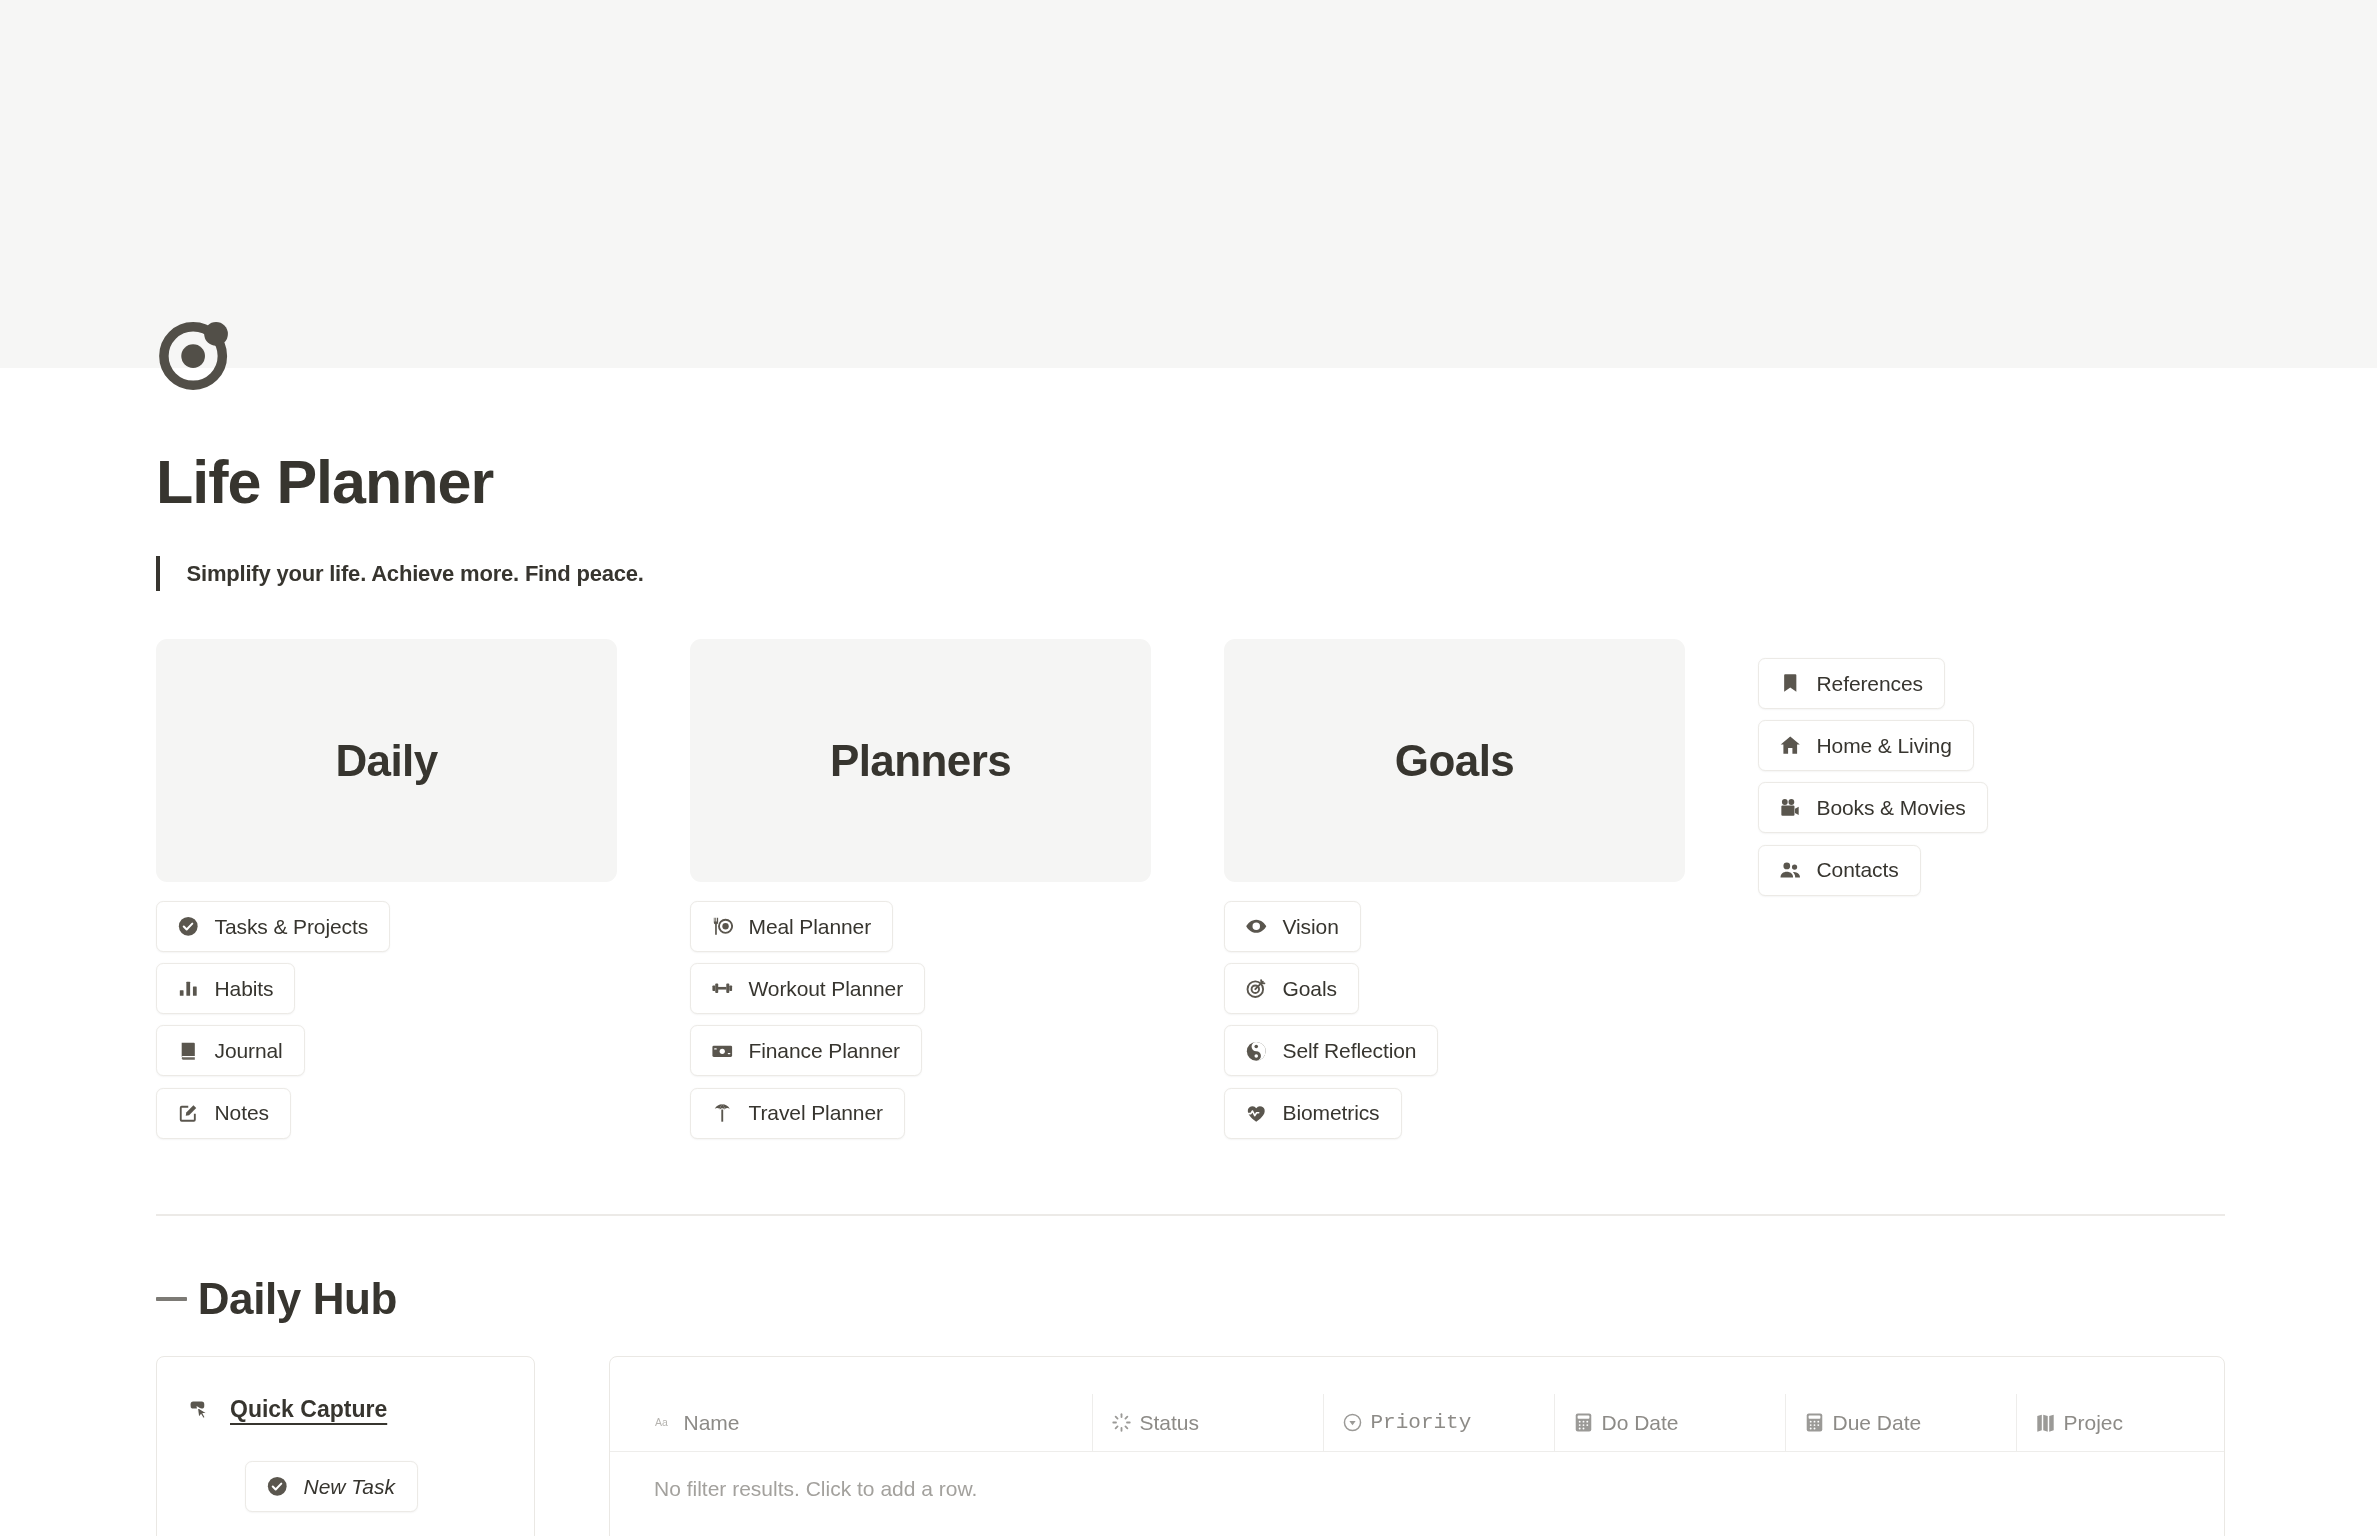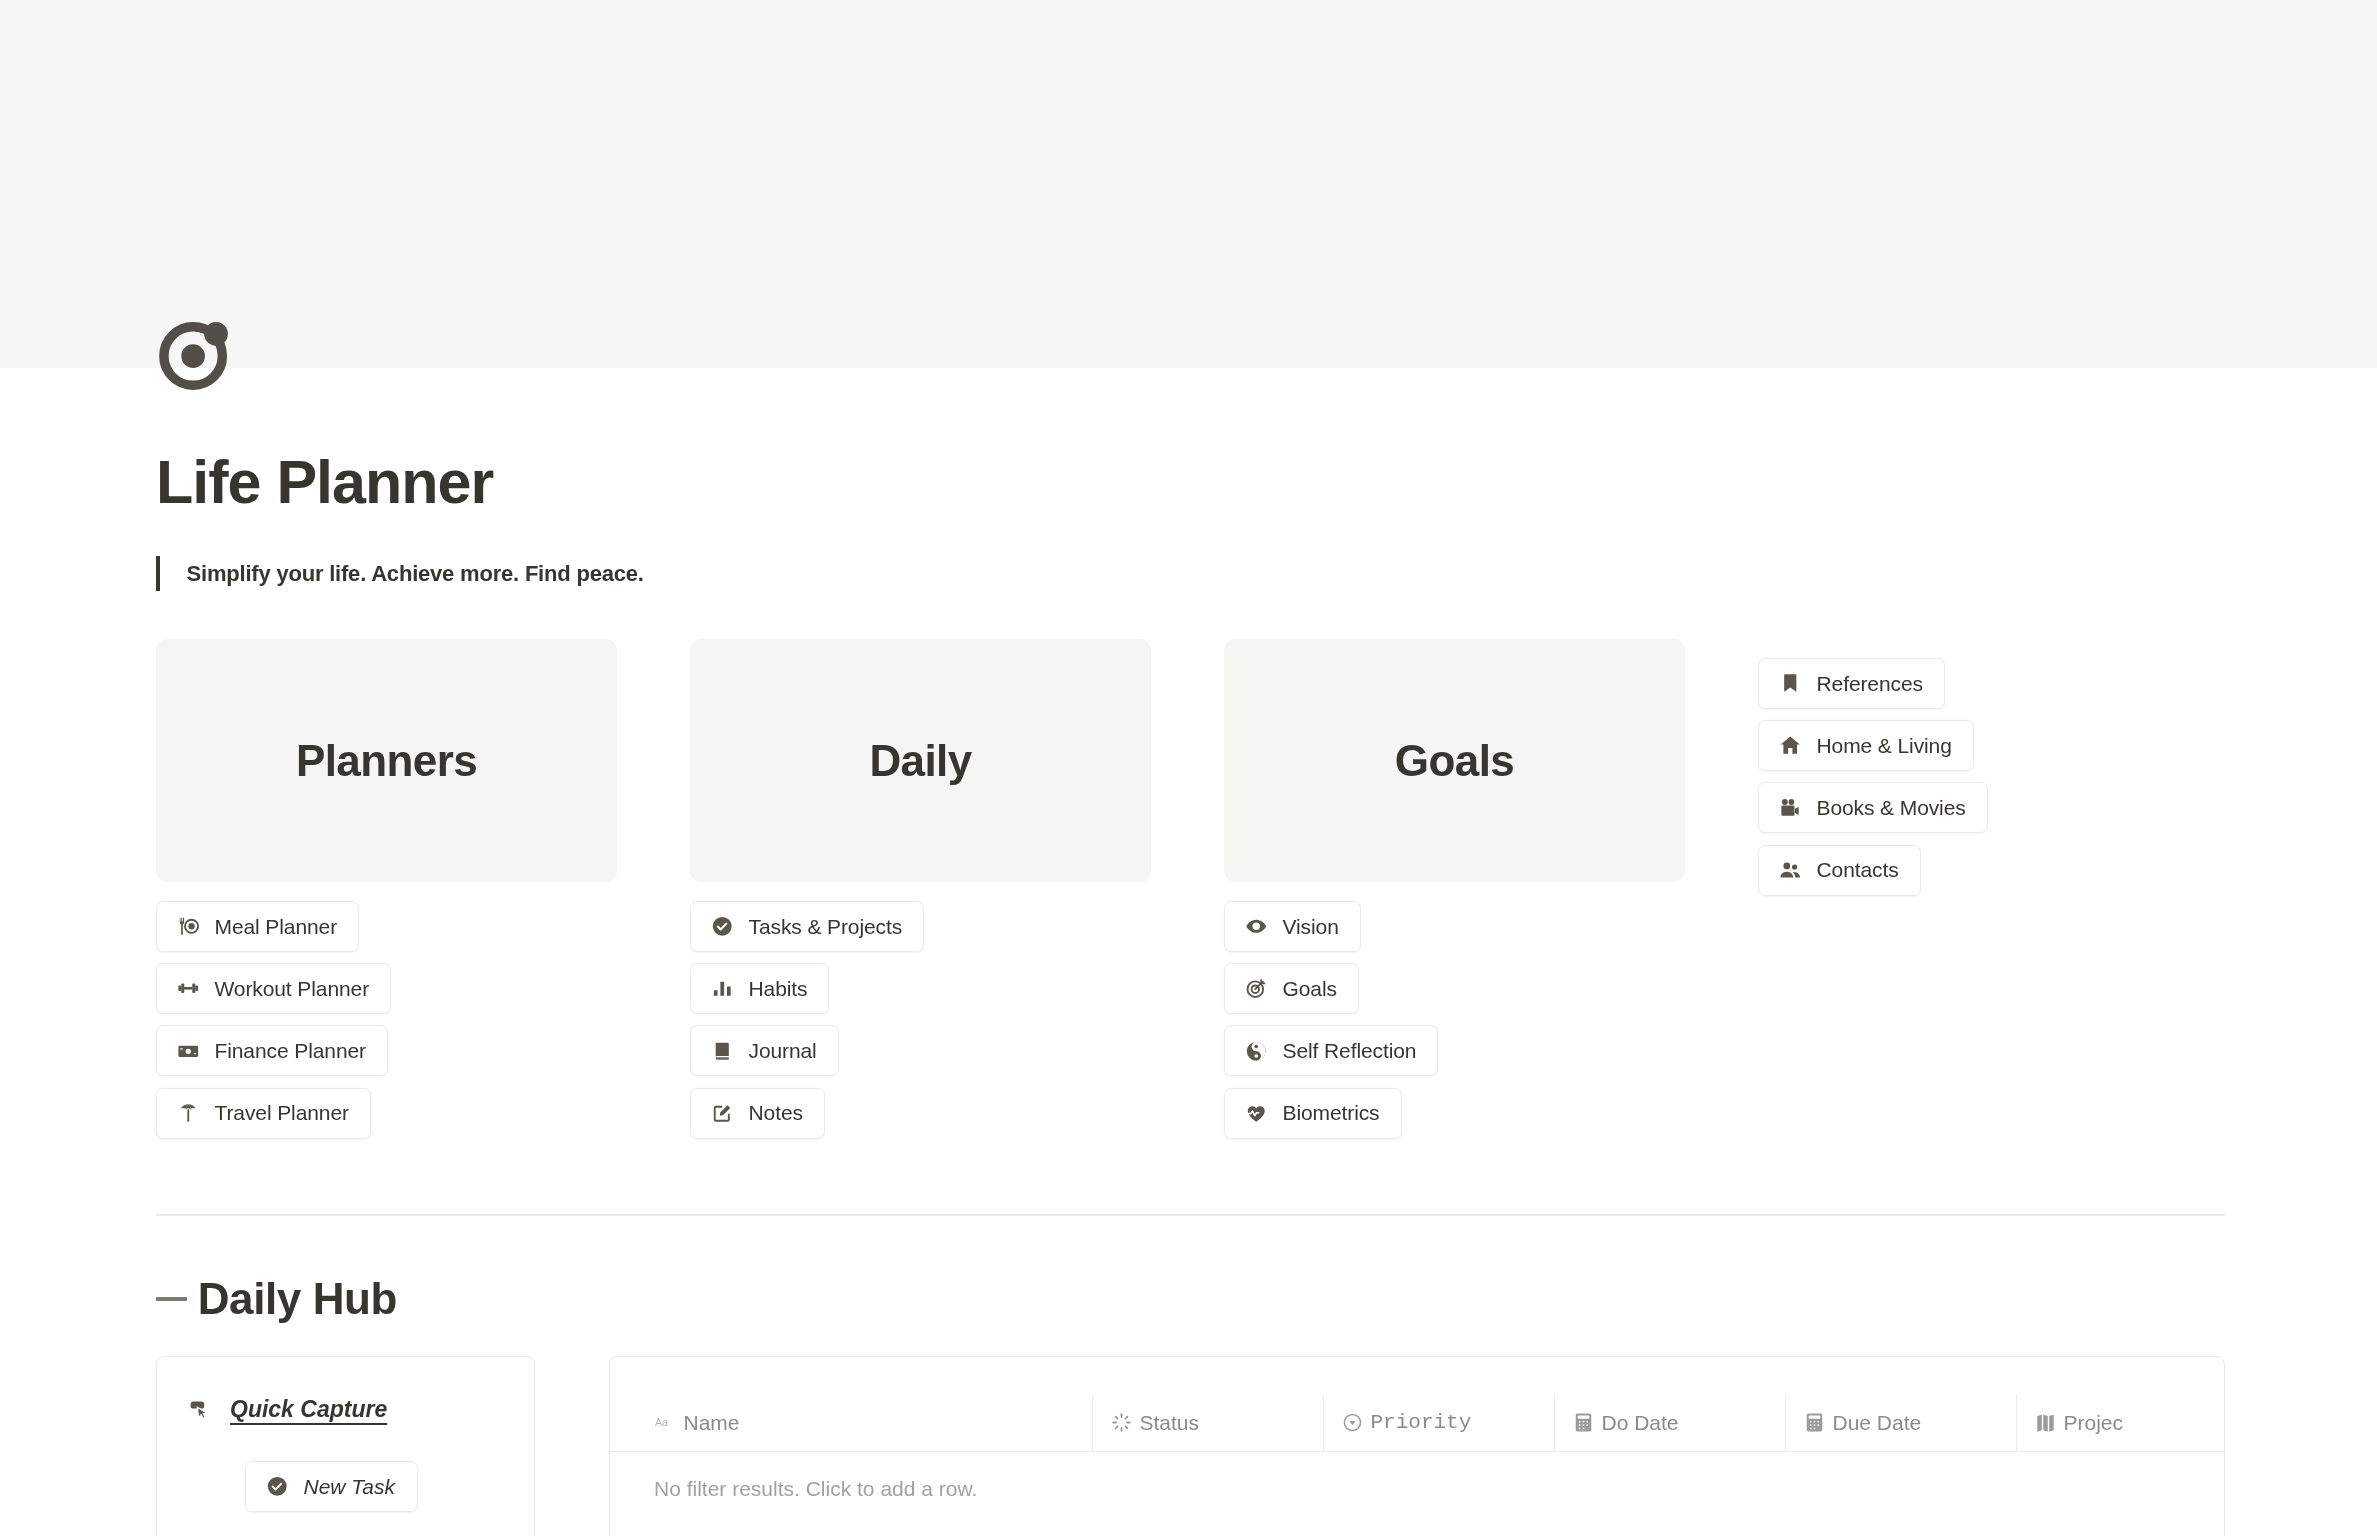--- a/index.html
+++ b/index.html
@@ -193,21 +193,20 @@
     color: #5a564e;
     flex: none;
   }
   .qc-title {
     font-size: 23px;
     font-weight: 700;
     color: #37352f;
     text-decoration: underline;
     text-underline-offset: 5.6px;
     text-decoration-thickness: 1.6px;
-    font-style: italic;
   }
   .qc-actions {
     margin-top: 38px;
     padding-left: 88px;
     font-style: italic;
   }
   .qc-btn {
     display: inline-flex;
     align-items: center;
     gap: 14.5px;
@@ -298,20 +297,70 @@
 
 <div class="tagline">
   <div class="tagline-bar"></div>
   <div class="tagline-text">Simplify your life. Achieve more. Find peace.</div>
 </div>
 
 <div class="columns">
 
   <div class="column">
     <div class="cat-card">
+      <span class="cat-card-title">Daily</span>
+    </div>
+    <div class="links">
+
+      <div class="link-pill">
+        <span class="ico">
+          <svg width="22.5" height="22.5" viewBox="0 0 24 24" fill="currentColor">
+              <circle cx="12" cy="12" r="10"></circle>
+              <path d="M7.2 12.3l3.1 3.1 6-6.2" stroke="#fff" stroke-width="2.2" fill="none" stroke-linecap="round" stroke-linejoin="round"></path>
+            </svg>
+        </span>
+        <span class="lbl">Tasks &amp; Projects</span>
+      </div>
+
+      <div class="link-pill">
+        <span class="ico">
+          <svg width="22.5" height="22.5" viewBox="0 0 24 24" fill="currentColor">
+              <rect x="3" y="14" width="4" height="6" rx="0.6"></rect>
+              <rect x="10" y="5" width="4" height="15" rx="0.6"></rect>
+              <rect x="17" y="10" width="4" height="10" rx="0.6"></rect>
+            </svg>
+        </span>
+        <span class="lbl">Habits</span>
+      </div>
+
+      <div class="link-pill">
+        <span class="ico">
+          <svg width="22.5" height="22.5" viewBox="0 0 24 24" fill="currentColor">
+              <path d="M5 3h13a1 1 0 011 1v13H6.5A1.5 1.5 0 005 18.5V3z"></path>
+              <path d="M6.5 18.5H19V21H6.5a1.5 1.5 0 010-3z" opacity="0.9"></path>
+            </svg>
+        </span>
+        <span class="lbl">Journal</span>
+      </div>
+
+      <div class="link-pill">
+        <span class="ico">
+          <svg width="22.5" height="22.5" viewBox="0 0 24 24" fill="none" stroke="currentColor" stroke-width="2">
+              <path d="M19 12.5V19a1 1 0 01-1 1H5a1 1 0 01-1-1V6a1 1 0 011-1h7"></path>
+              <path d="M17.5 3.5l3 3-7.6 7.6-3.6.6.6-3.6z" fill="currentColor" stroke="none"></path>
+            </svg>
+        </span>
+        <span class="lbl">Notes</span>
+      </div>
+
+    </div>
+  </div>
+
+  <div class="column">
+    <div class="cat-card">
       <span class="cat-card-title">Planners</span>
     </div>
     <div class="links">
 
       <div class="link-pill">
         <span class="ico">
           <svg width="22.5" height="22.5" viewBox="0 0 24 24" fill="currentColor">
               <path d="M3 3v5a2 2 0 001.4 1.9V21h1.8V9.9A2 2 0 007.6 8V3H6.3v4H5.5V3H4.6v4H3.8V3z"></path>
               <circle cx="15.5" cy="12" r="7" fill="none" stroke="currentColor" stroke-width="2"></circle>
               <circle cx="15.5" cy="12" r="3.4"></circle>
@@ -347,70 +396,20 @@
       <div class="link-pill">
         <span class="ico">
           <svg width="22.5" height="22.5" viewBox="0 0 24 24" fill="currentColor">
               <path d="M11 8h2v13h-2z"></path>
               <path d="M12 2.5c3.4 0 6.4 1.9 8 4.6-1.7-1.1-3.6-1-5.1.2C13.9 5.1 13 3.6 12 2.5z"></path>
               <path d="M12 2.5C8.6 2.5 5.6 4.4 4 7.1c1.7-1.1 3.6-1 5.1.2C10.1 5.1 11 3.6 12 2.5z"></path>
               <path d="M12 2.3c1.6 1.5 2.6 3.6 2.7 5.9-.9-1-1.8-1.5-2.7-1.5s-1.8.5-2.7 1.5c.1-2.3 1.1-4.4 2.7-5.9z"></path>
             </svg>
         </span>
         <span class="lbl">Travel Planner</span>
-      </div>
-
-    </div>
-  </div>
-
-  <div class="column">
-    <div class="cat-card">
-      <span class="cat-card-title">Daily</span>
-    </div>
-    <div class="links">
-
-      <div class="link-pill">
-        <span class="ico">
-          <svg width="22.5" height="22.5" viewBox="0 0 24 24" fill="currentColor">
-              <circle cx="12" cy="12" r="10"></circle>
-              <path d="M7.2 12.3l3.1 3.1 6-6.2" stroke="#fff" stroke-width="2.2" fill="none" stroke-linecap="round" stroke-linejoin="round"></path>
-            </svg>
-        </span>
-        <span class="lbl">Tasks &amp; Projects</span>
-      </div>
-
-      <div class="link-pill">
-        <span class="ico">
-          <svg width="22.5" height="22.5" viewBox="0 0 24 24" fill="currentColor">
-              <rect x="3" y="14" width="4" height="6" rx="0.6"></rect>
-              <rect x="10" y="5" width="4" height="15" rx="0.6"></rect>
-              <rect x="17" y="10" width="4" height="10" rx="0.6"></rect>
-            </svg>
-        </span>
-        <span class="lbl">Habits</span>
-      </div>
-
-      <div class="link-pill">
-        <span class="ico">
-          <svg width="22.5" height="22.5" viewBox="0 0 24 24" fill="currentColor">
-              <path d="M5 3h13a1 1 0 011 1v13H6.5A1.5 1.5 0 005 18.5V3z"></path>
-              <path d="M6.5 18.5H19V21H6.5a1.5 1.5 0 010-3z" opacity="0.9"></path>
-            </svg>
-        </span>
-        <span class="lbl">Journal</span>
-      </div>
-
-      <div class="link-pill">
-        <span class="ico">
-          <svg width="22.5" height="22.5" viewBox="0 0 24 24" fill="none" stroke="currentColor" stroke-width="2">
-              <path d="M19 12.5V19a1 1 0 01-1 1H5a1 1 0 01-1-1V6a1 1 0 011-1h7"></path>
-              <path d="M17.5 3.5l3 3-7.6 7.6-3.6.6.6-3.6z" fill="currentColor" stroke="none"></path>
-            </svg>
-        </span>
-        <span class="lbl">Notes</span>
       </div>
 
     </div>
   </div>
 
   <div class="column">
     <div class="cat-card">
       <span class="cat-card-title">Goals</span>
     </div>
     <div class="links">

